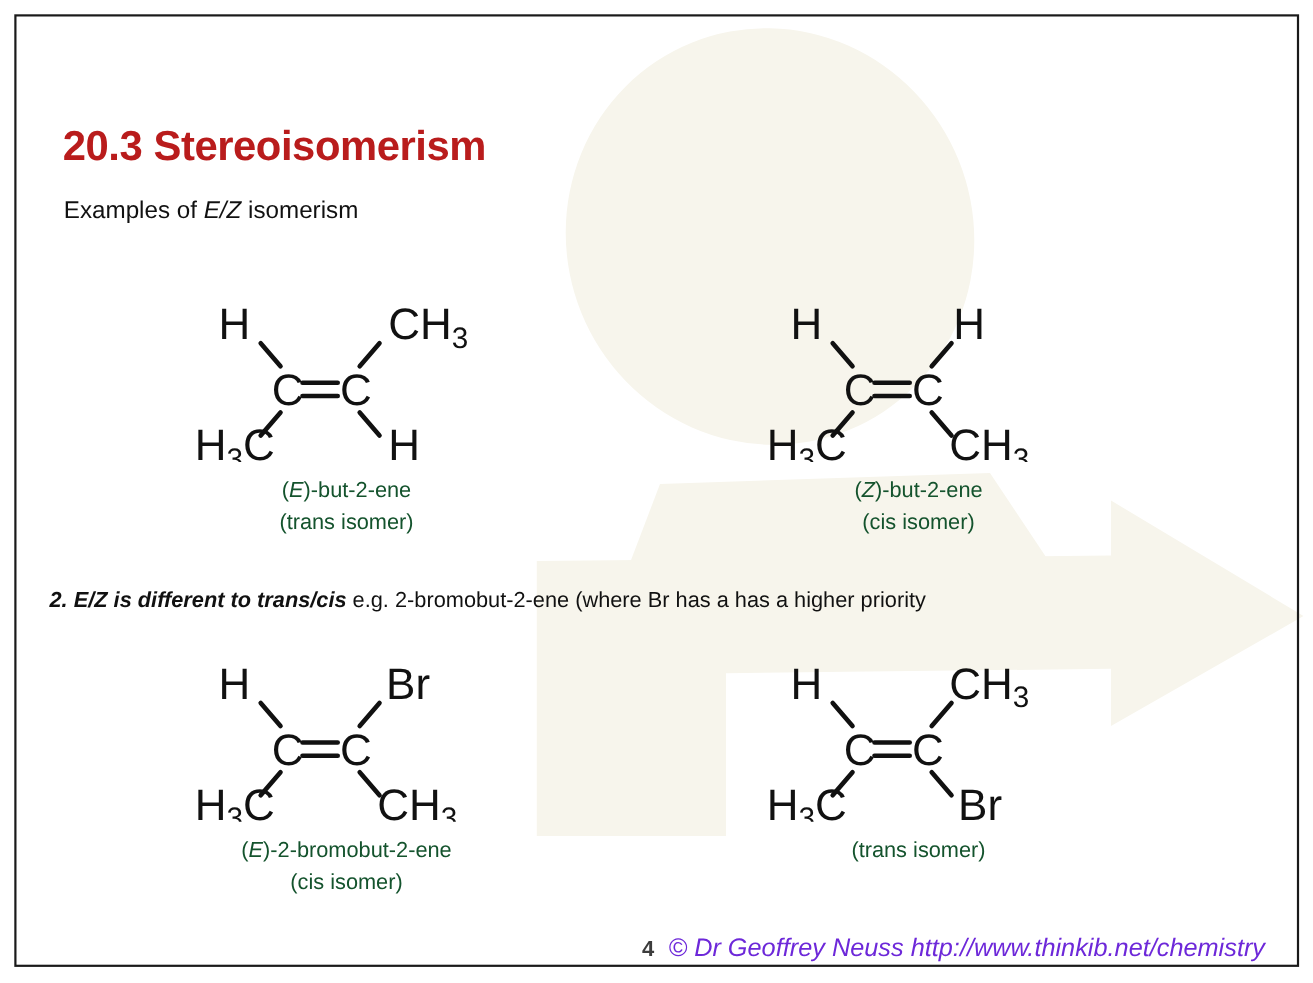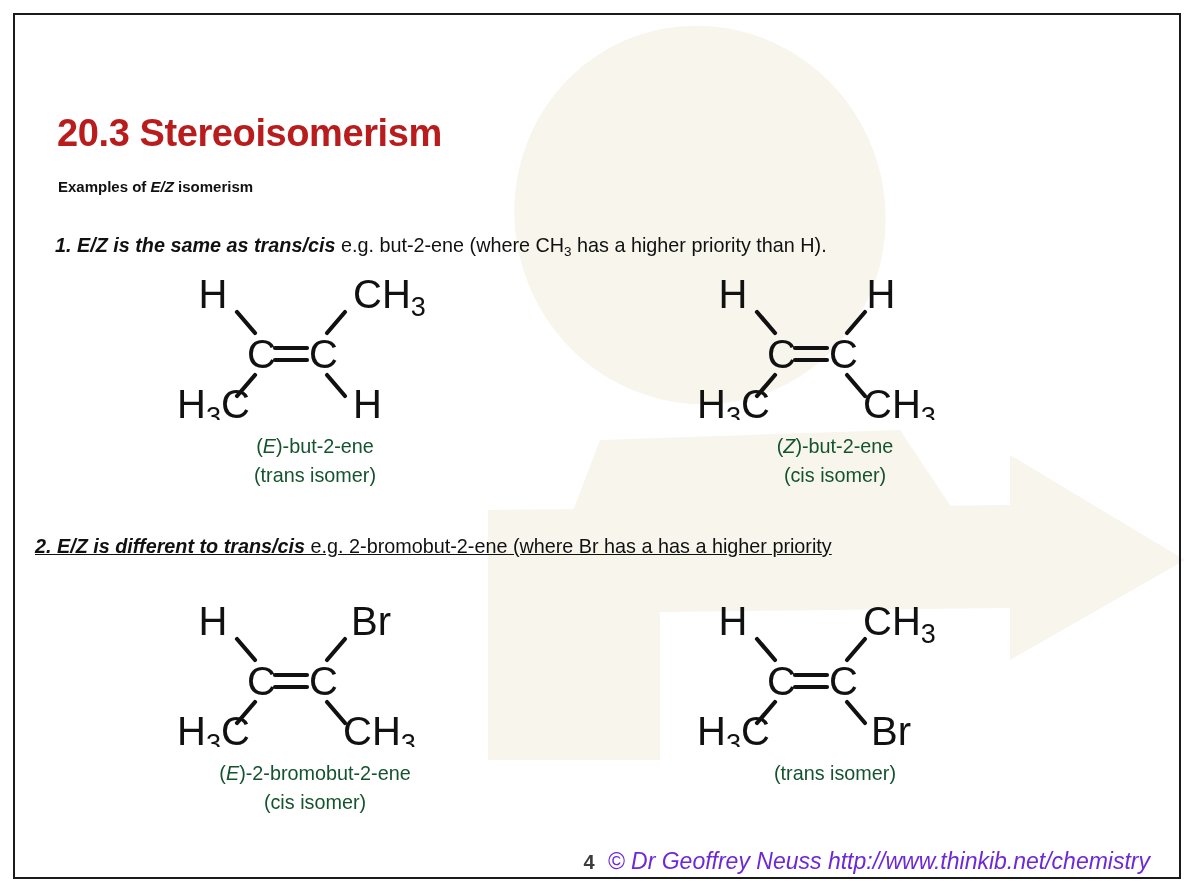--- a/index.html
+++ b/index.html
@@ -74,41 +74,41 @@
     font-size: 38px;
     font-weight: bold;
     color: #b91c1c;
     letter-spacing: -0.4px;
     z-index: 3;
   }
   .subtitle {
     position: absolute;
     left: 58px;
     top: 178px;
-    font-size: 15px;
-    font-weight: bold;
+    font-size: 22px;
+    font-weight: normal;
     color: #111111;
     z-index: 3;
   }
   .subtitle .it { font-style: italic; }
 
   
   .point {
     position: absolute;
     font-size: 19.8px;
     color: #111111;
     z-index: 3;
     line-height: 1.42;
   }
   .point .lead {
     font-weight: bold;
     font-style: italic;
   }
   .point-1 { left: 55px; top: 231px; width: 1100px; }
-  .point-2 { left: 35px; top: 532px; width: 1110px; text-decoration: underline; }
+  .point-2 { left: 45px; top: 532px; width: 1110px; }
   .point-2 .wrap2 { display: block; padding-left: 27px; }
   sub { font-size: 0.68em; vertical-align: -0.28em; }
 
   
   .struct-row {
     position: absolute;
     z-index: 3;
   }
   .row-1 { left: 0; top: 270px; width: 1194px; }
   .row-2 { left: 0; top: 597px; width: 1194px; }
@@ -167,23 +167,20 @@
 
   <div class="slide-border"></div>
 
 
   <div class="title">20.3 Stereoisomerism</div>
 
   <div class="subtitle">
     <span>Examples of </span><span class="it">E/Z</span><span> isomerism</span>
   </div>
 
-  <div class="point point-1">
-    <span class="lead">1. </span><span class="lead">E/Z is the same as trans/cis</span><span> e.g. but-2-ene (where CH</span><sub>3</sub><span> has a higher priority than H).</span>
-  </div>
 
   <div class="struct-row row-1">
 
     <div class="struct-cell cell-left">
       <svg class="struct-svg" width="280" height="150" viewBox="0 0 280 150" xmlns="http://www.w3.org/2000/svg">
         <g stroke="#111111" stroke-width="4.2" stroke-linecap="round">
           <line x1="100" y1="78" x2="132" y2="78"></line>
           <line x1="100" y1="90" x2="132" y2="90"></line>
           <line x1="80" y1="63" x2="62" y2="42"></line>
           <line x1="152" y1="63" x2="170" y2="42"></line>

